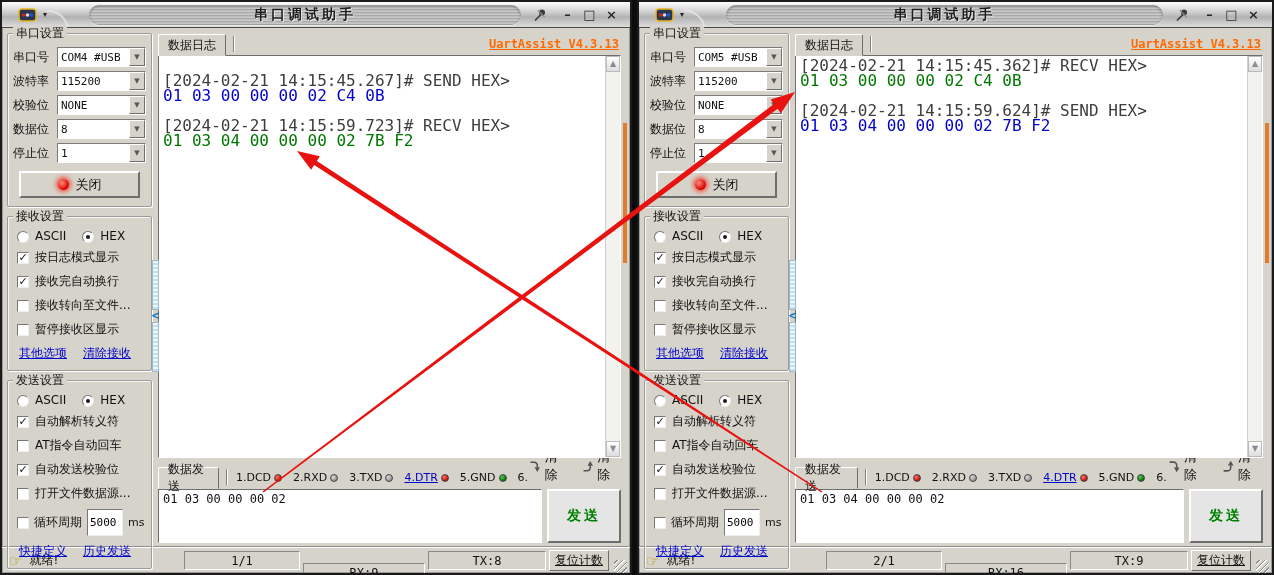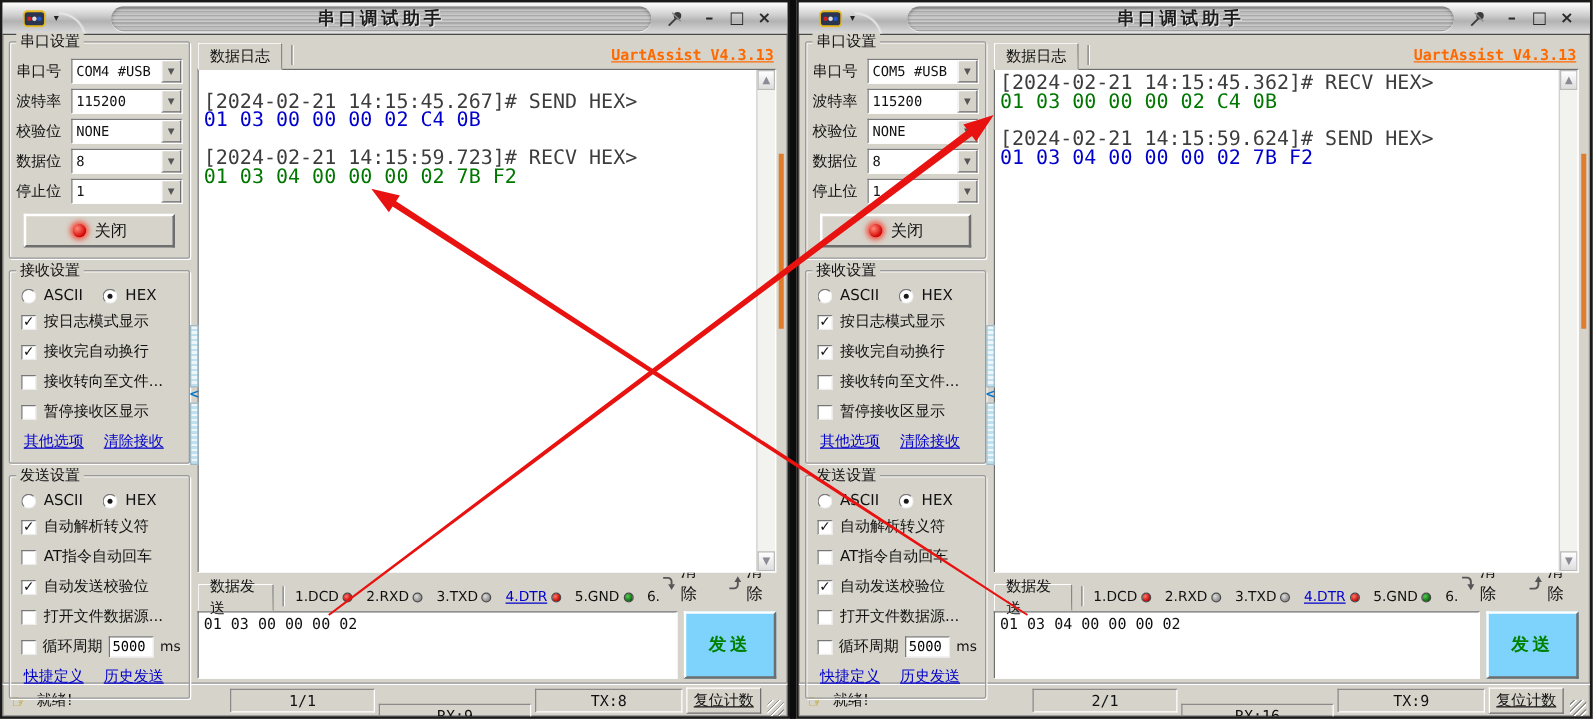--- a/index.html
+++ b/index.html
@@ -61,21 +61,21 @@
   .radio.on::after { content:""; position:absolute; left:3px; top:3px; width:4px; height:4px;
                      border-radius:50%; background:#1a1a1a; }
   .radio-label { margin-right:10px; }
   .opt-row { display:flex; align-items:center; gap:6px; margin:0 2px 7px 6px; }
   .cbox { width:12px; height:12px; background:#fff; flex:0 0 12px;
           border:1px solid; border-color:#777 #eee #eee #777; font-size:11px; line-height:10px;
           font-weight:bold; color:#111; text-align:center; }
   .cbox.checked::after { content:"✓"; }
   .opt-label { font-size:12px; color:#111; white-space:nowrap; }
   .cycle-row { display:flex; align-items:center; gap:5px; margin:0 2px 7px 6px; }
-  .cycle-input { width:36px; height:17px; background:#fff; border:1px solid;
+  .cycle-input { width:36px; height:27px; background:#fff; border:1px solid;
                  border-color:#777 #eee #eee #777; font-size:11px; padding:0 2px;
                  font-family:"DejaVu Sans Mono","Liberation Mono",monospace; }
   .unit { font-size:11px; color:#111; }
   .links-row { display:flex; gap:16px; margin:4px 4px 4px 8px; }
   .blink { font-size:12px; color:#0000cc; text-decoration:underline; cursor:pointer; white-space:nowrap; }
 
   
   .collapse { position:absolute; left:149px; top:232px; width:9px; height:112px; z-index:6;
               display:flex; flex-direction:column; align-items:center; }
   .collapse .dots { flex:1; width:7px;
@@ -116,21 +116,21 @@
   .led.led-green .led-dot { background:radial-gradient(circle at 35% 35%,#55cc55,#056605 75%); }
   .led.link .led-lbl { color:#0000cc; text-decoration:underline; }
   .clear-group { margin-left:auto; display:flex; align-items:center; gap:4px; padding:0 2px 4px 0; }
   .clear-group + .clear-group { margin-left:12px; }
   .clear-lbl { font-size:13px; color:#111; }
 
   .send-area { flex:0 0 54px; display:flex; margin:1px 0 4px 0; }
   .send-input { flex:1; background:#fff; border:1px solid; border-color:#6e6e6e #fff #fff #6e6e6e;
                 font-family:"DejaVu Sans Mono","Liberation Mono",monospace; font-size:12px;
                 padding:2px 4px; white-space:pre; color:#111; }
-  .send-btn { width:74px; margin-left:5px; background:#7dd3fc;
+  .send-btn { width:74px; margin-left:5px; background:#e5e5e5;
               border:2px solid; border-color:#fff #6e6e6e #6e6e6e #fff;
               color:#008000; font-weight:bold; font-size:14px; letter-spacing:3px; }
 
   
   .statusbar { height:26px; flex:0 0 26px; border-top:1px solid #fff; box-shadow:0 -1px 0 #8f8f8f;
                display:flex; align-items:center; padding:0 3px 0 7px; gap:3px; }
   .ready-icon { color:#bb9900; font-size:15px; }
   .ready-text { font-size:12px; color:#111; margin-left:4px; }
   .sb-spacer { flex:1; }
   .spanel { height:19px; border:1px solid; border-color:#8a8a8a #fff #fff #8a8a8a;

